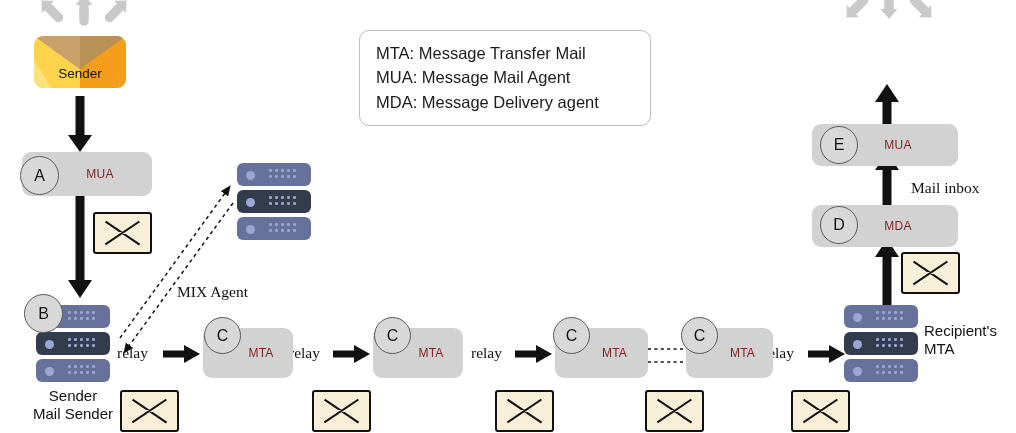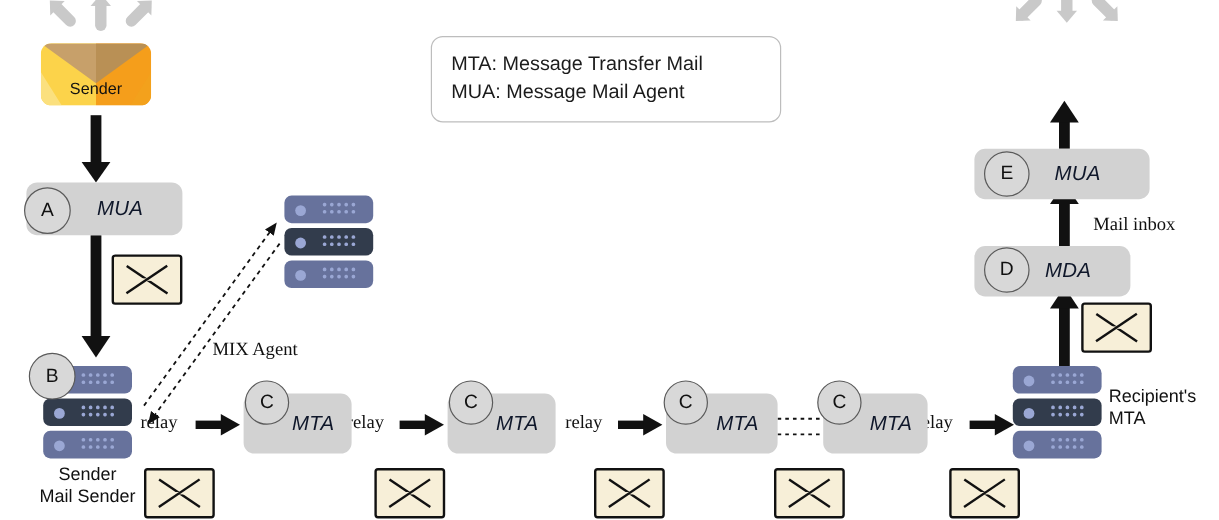--- a/index.html
+++ b/index.html
@@ -3,21 +3,21 @@
 <meta charset="utf-8">
 <style>
   html,body{margin:0;padding:0;background:#ffffff;}
   body{width:1016px;height:433px;position:relative;overflow:hidden;
        font-family:"Liberation Sans","DejaVu Sans",sans-serif;color:#000;}
   .stage{position:absolute;left:0;top:0;width:1016px;height:433px;}
 
   
   .node{position:absolute;background:#d2d2d2;border-radius:9px;
         display:flex;align-items:center;justify-content:center;}
-  .node .lbl{font-size:17px;color:#0f172a;letter-spacing:.2px;padding-left:26px;font-style:italic;}
+  .node .lbl{font-size:12px;color:#7f1d1d;letter-spacing:.2px;padding-left:26px;}
   .badge{position:absolute;background:#d8d8d8;border:1.6px solid #5a5a5a;
          border-radius:50%;display:flex;align-items:center;justify-content:center;
          font-size:16px;color:#111;z-index:4;}
 
   
   .legend{position:absolute;border:1.3px solid #bdbdbd;border-radius:10px;
           background:#fff;padding:10px 16px 11px 16px;}
   .legend div{font-size:16.5px;line-height:1.47;color:#1b1b1b;white-space:nowrap;}
 
   
@@ -150,20 +150,21 @@
 
     <g stroke="#111">
       <path d="M887,124 L887,100" stroke-width="9"></path>
       <path d="M875,102 L899,102 L887,84 z" fill="#111" stroke="none"></path>
     </g>
   </svg>
 
   <div class="legend" style="left:359px;top:30px;width:258px;">
     <div>MTA: Message Transfer Mail</div>
     <div>MUA: Message Mail Agent</div>
+    <div>MDA: Message Delivery agent</div>
   </div>
 
   <div class="envbig" style="left:34px;top:36px;">
     <div class="body"></div>
       <div class="vL"></div>
       <div class="vR"></div>
     <div class="flapL"></div>
       <div class="flapR"></div>
     <div class="txt">Sender</div>
   </div>
@@ -379,21 +380,21 @@
       </div>
   </div>
   <div class="cap" style="left:924px;top:322px;width:92px;text-align:left;">
     <span>Recipient's</span><br>
     <span>MTA</span>
   </div>
   <div class="letter" style="left:901px;top:252px;">
       <i></i>
     </div>
 
-  <div class="node" style="left:812px;top:205px;width:130px;height:42px;">
+  <div class="node" style="left:812px;top:205px;width:146px;height:42px;">
     <span class="lbl">MDA</span>
   </div>
   <div class="badge" style="left:820px;top:206px;width:36px;height:36px;">
     <span>D</span>
   </div>
   <div class="capL" style="left:911px;top:179px;">Mail inbox</div>
 
   <div class="node" style="left:812px;top:124px;width:146px;height:42px;">
     <span class="lbl">MUA</span>
   </div>

